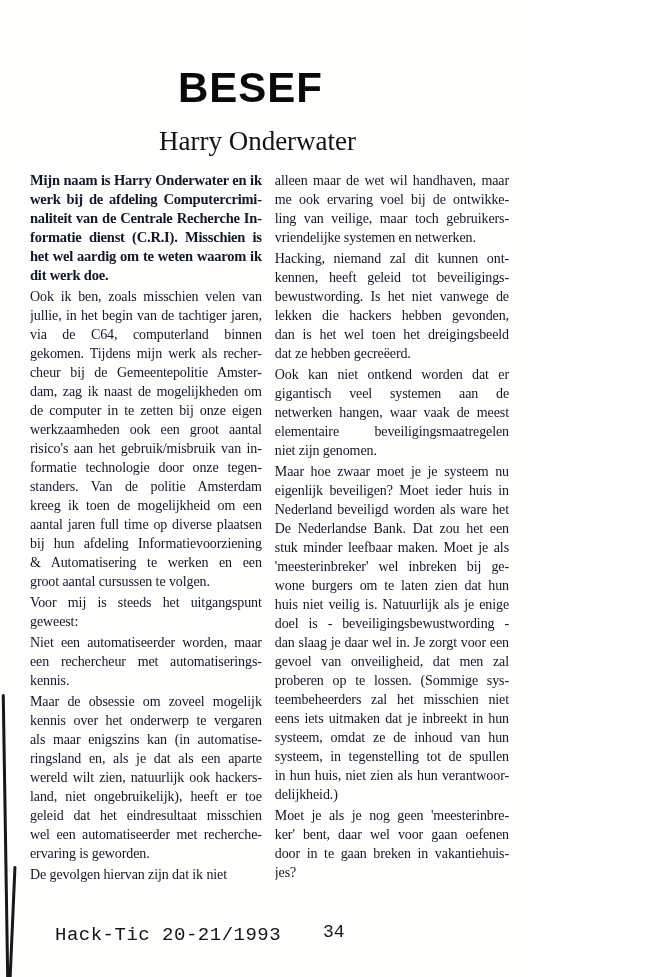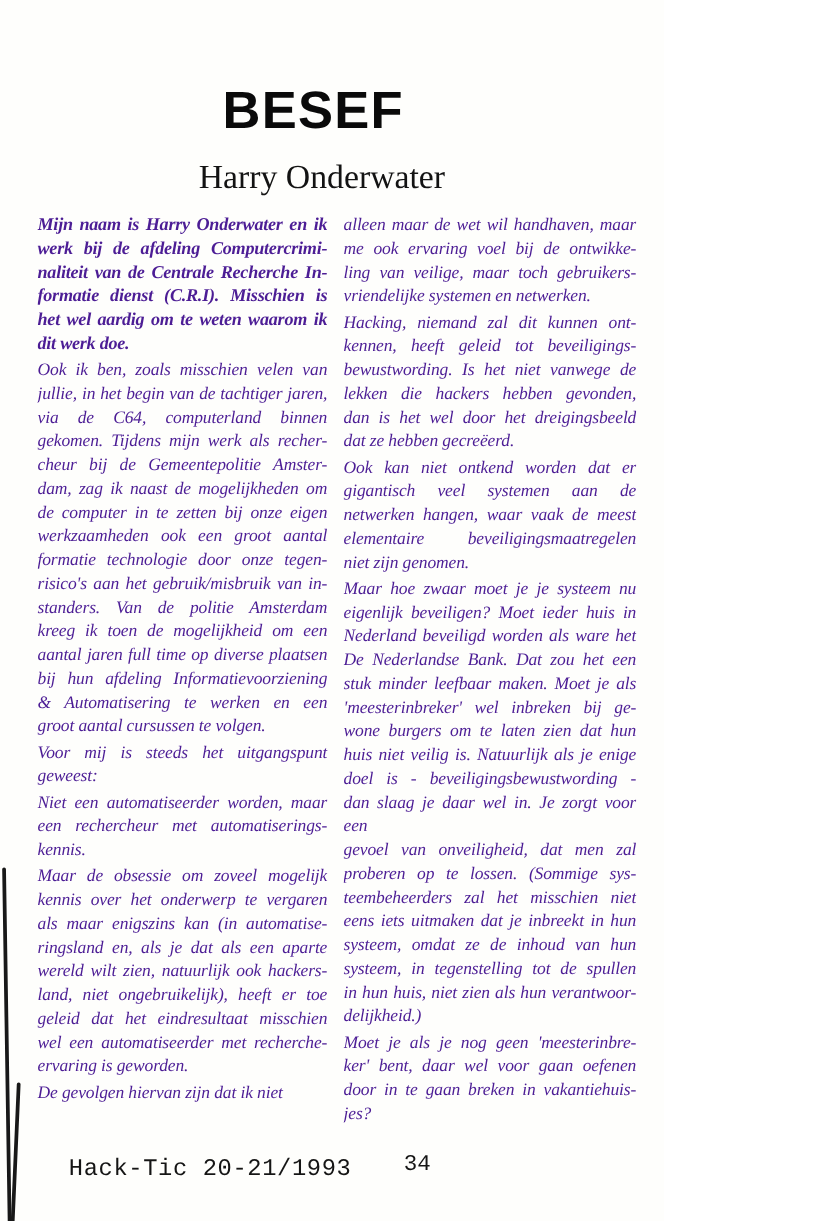--- a/index.html
+++ b/index.html
@@ -36,22 +36,21 @@
   .columns {
     display: flex;
     gap: 13px;
     padding: 14px 22px 0 30px;
     box-sizing: border-box;
   }
   .column {
     font-size: 14px;
     line-height: 19px;
     letter-spacing: -0.1px;
-    color: #4c1d95;
-    font-style: italic;
+    color: #0f172a;
   }
   .column.left  { width: 292px; }
   .column.right { width: 295px; }
   .paragraph { margin: 0 0 2px 0; }
   .paragraph.bold-intro {
     font-weight: bold;
     font-size: 14.5px;
     letter-spacing: -0.2px;
   }
   .line {
@@ -125,22 +124,22 @@
         </div>
         <div class="paragraph">
           <div class="line">Ook ik ben, zoals misschien velen van</div>
           <div class="line">jullie, in het begin van de tachtiger jaren,</div>
           <div class="line">via de C64, computerland binnen</div>
           <div class="line">gekomen. Tijdens mijn werk als recher-</div>
           <div class="line">cheur bij de Gemeentepolitie Amster-</div>
           <div class="line">dam, zag ik naast de mogelijkheden om</div>
           <div class="line">de computer in te zetten bij onze eigen</div>
           <div class="line">werkzaamheden ook een groot aantal</div>
+          <div class="line">risico's aan het gebruik/misbruik van in-</div>
           <div class="line">formatie technologie door onze tegen-</div>
-          <div class="line">risico's aan het gebruik/misbruik van in-</div>
           <div class="line">standers. Van de politie Amsterdam</div>
           <div class="line">kreeg ik toen de mogelijkheid om een</div>
           <div class="line">aantal jaren full time op diverse plaatsen</div>
           <div class="line">bij hun afdeling Informatievoorziening</div>
           <div class="line">&amp; Automatisering te werken en een</div>
           <div class="line last">groot aantal cursussen te volgen.</div>
         </div>
         <div class="paragraph">
           <div class="line">Voor mij is steeds het uitgangspunt</div>
           <div class="line last">geweest:</div>
@@ -170,21 +169,21 @@
           <div class="line">alleen maar de wet wil handhaven, maar</div>
           <div class="line">me ook ervaring voel bij de ontwikke-</div>
           <div class="line">ling van veilige, maar toch gebruikers-</div>
           <div class="line last">vriendelijke systemen en netwerken.</div>
         </div>
         <div class="paragraph">
           <div class="line">Hacking, niemand zal dit kunnen ont-</div>
           <div class="line">kennen, heeft geleid tot beveiligings-</div>
           <div class="line">bewustwording. Is het niet vanwege de</div>
           <div class="line">lekken die hackers hebben gevonden,</div>
-          <div class="line">dan is het wel door het dreigingsbeeld</div>
+          <div class="line">dan is het wel toen het dreigingsbeeld</div>
           <div class="line last">dat ze hebben gecreëerd.</div>
         </div>
         <div class="paragraph">
           <div class="line">Ook kan niet ontkend worden dat er</div>
           <div class="line">gigantisch veel systemen aan de</div>
           <div class="line">netwerken hangen, waar vaak de meest</div>
           <div class="line">elementaire beveiligingsmaatregelen</div>
           <div class="line last">niet zijn genomen.</div>
         </div>
         <div class="paragraph">

